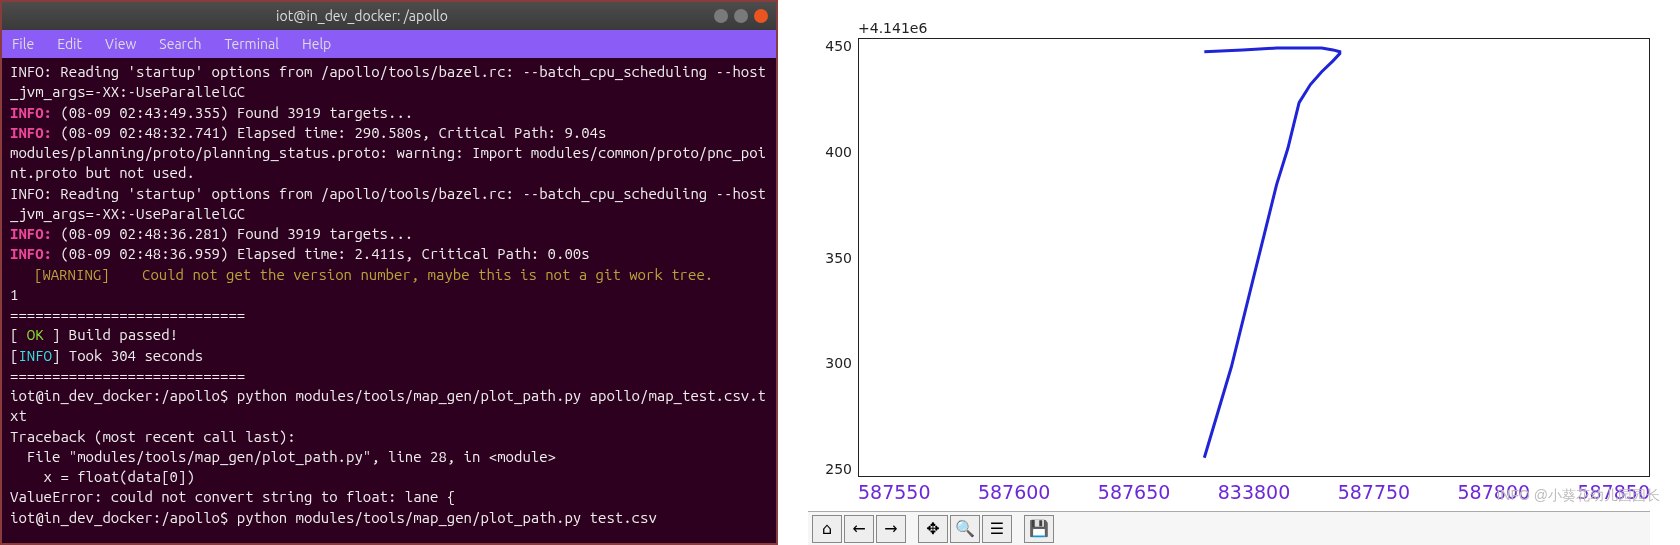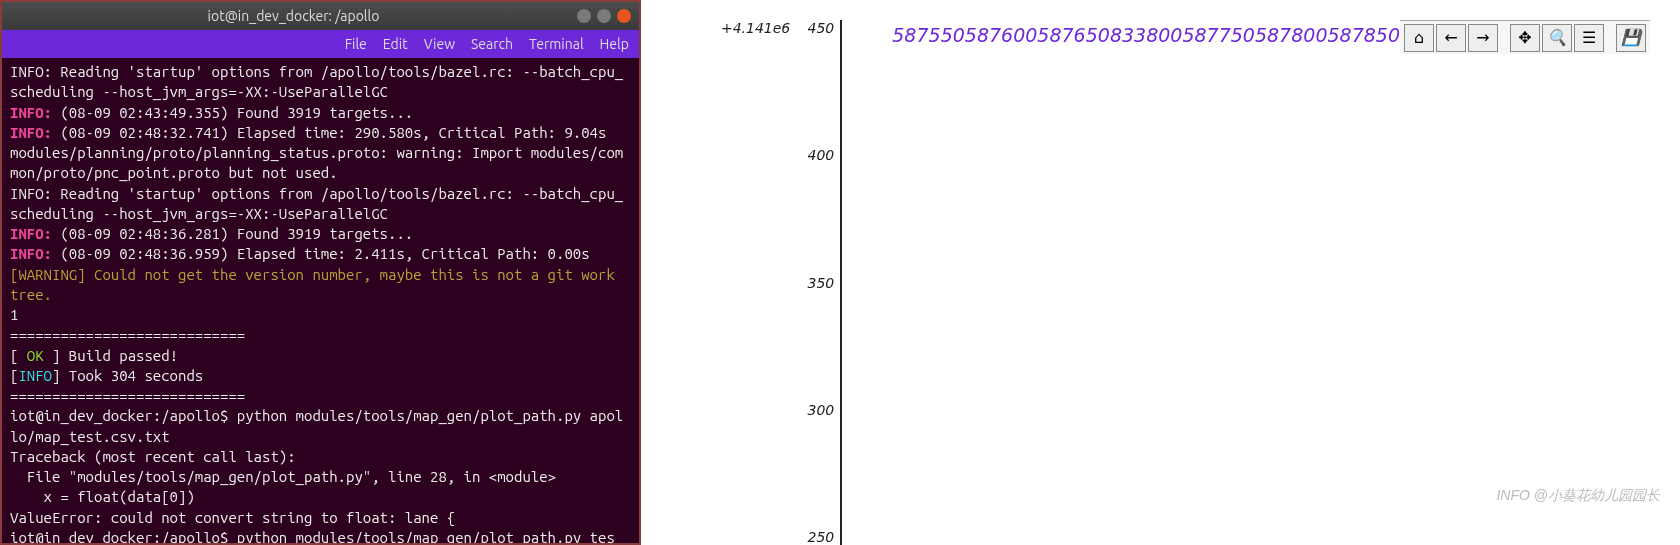--- a/index.html
+++ b/index.html
@@ -33,56 +33,54 @@
 .win-controls { display: flex; gap: 6px; }
 .win-btn {
   width: 14px; height: 14px; border-radius: 50%;
   display: inline-block;
 }
 .win-min { background: #7a7a7a; }
 .win-max { background: #7a7a7a; }
 .win-close { background: #e95420; }
 .menubar {
   height: 28px;
-  background: #6d28d9;
+  background: #8b5cf6;
   display: flex;
   align-items: center;
-  gap: 16px;
+  gap: 23px;
   padding: 0 10px;
   color: #ddd;
   font-family: "Ubuntu", sans-serif;
   font-size: 14px;
-  justify-content: flex-end;
 }
 .menu-item { cursor: pointer; }
 .terminal-body {
   flex: 1;
   padding: 4px 8px;
   color: #d0d0d0;
   font-size: 15px;
   line-height: 1.35;
   white-space: pre-wrap;
   word-break: break-all;
   overflow: hidden;
 }
 .c-info   { color: #ec4899; font-weight: bold; }
 .c-green  { color: #8ae234; }
-.c-warn   { color: #b7a33a; }
+.c-warn   { color: #b7a33a; margin-left: 24px; }
 .c-cyan   { color: #34e2e2; }
 .c-white  { color: #eeeeec; }
 
 .plot-panel {
   flex: 1;
   background: #fff;
   display: flex;
-  flex-direction: row;
+  flex-direction: column;
   padding: 20px 30px 0 30px;
   font-family: "DejaVu Sans", sans-serif;
   position: relative;
-  font-style: italic;
 }
 .plot-offset {
   font-size: 14px;
   color: #222;
   margin-left: 50px;
   margin-bottom: 2px;
 }
 .plot-area {
   flex: 1;
   display: flex;

